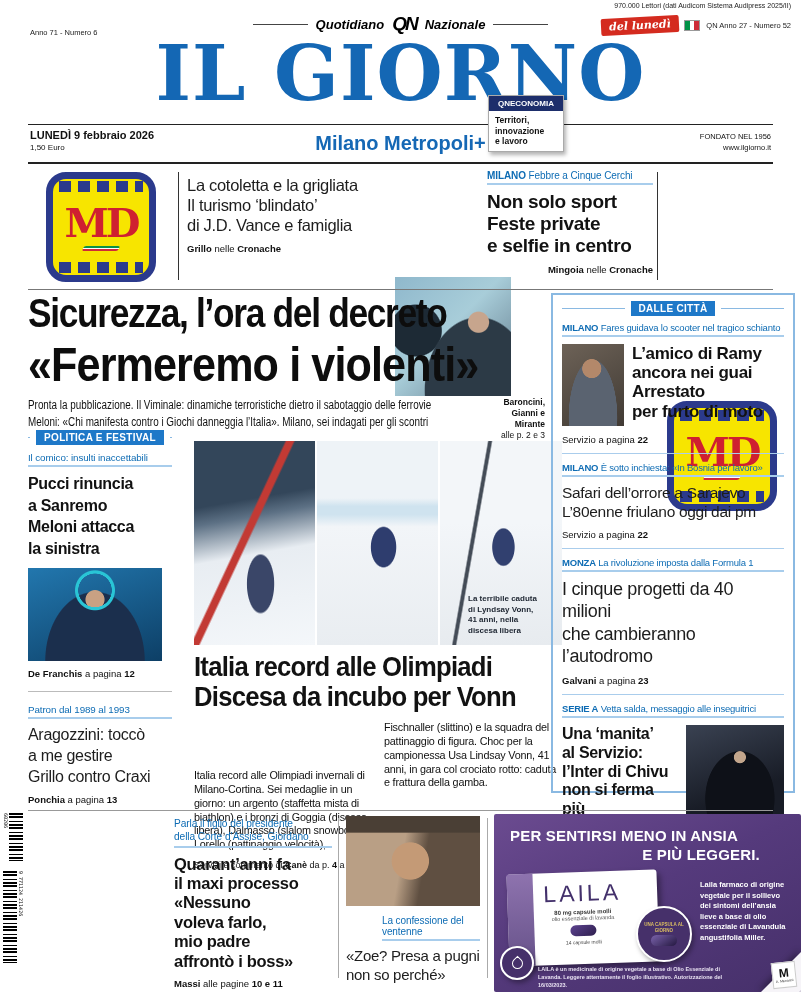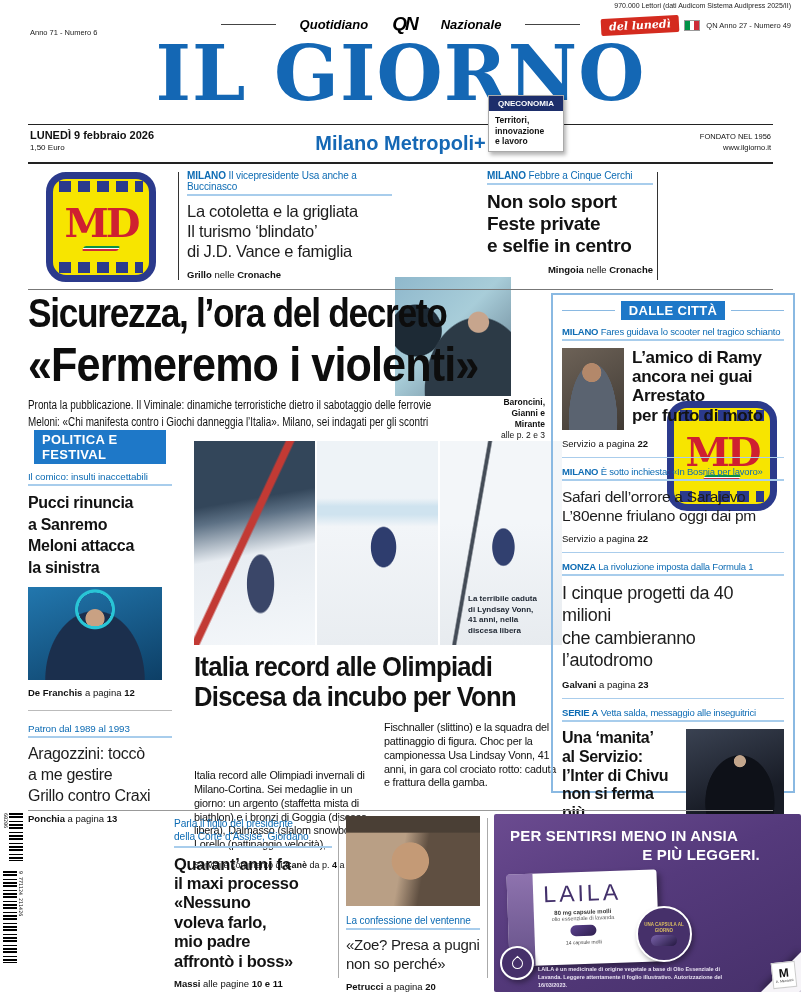--- a/index.html
+++ b/index.html
@@ -4,21 +4,21 @@
 <style>
   html,body{margin:0;padding:0;background:#e8e8e8;}
   .page{position:relative;width:801px;height:994px;background:#fff;margin:0 auto;
         font-family:"Liberation Sans",sans-serif;color:#111;overflow:hidden;}
   .abs{position:absolute;}
   .ml{white-space:pre-line;}
   .rule{height:1px;background:#444;}
   .vline{width:1px;background:#888;}
   
   .readers{font-size:7px;color:#222;}
-  .qnrow{display:flex;align-items:center;justify-content:center;gap:24px;}
+  .qnrow{display:flex;align-items:center;justify-content:center;gap:8px;}
   .qnlabel{font-size:13px;font-weight:700;font-style:italic;color:#000;}
   .qnlogo{font-size:19px;font-weight:700;font-style:italic;letter-spacing:-2px;color:#000;}
   .issue{font-size:7.5px;color:#222;}
   .rightgrp{display:flex;align-items:center;gap:6px;}
   .dellunedi{background:#d42b1f;color:#fff;font-family:"DejaVu Serif",serif;font-style:italic;
              font-weight:700;font-size:11px;padding:2px 8px;border-radius:2px;transform:rotate(-3deg);}
   .flag{width:14px;height:9px;border:0.5px solid #999;
         background:linear-gradient(90deg,#009246 0 33%,#fff 33% 66%,#ce2b37 66%);}
   
   .mast{width:100%;text-align:center;font-family:"DejaVu Serif",serif;font-weight:700;
@@ -51,21 +51,21 @@
   
   .h1a{font-size:41px;font-weight:700;letter-spacing:-1.5px;line-height:1;color:#0d0d0d;
        transform:scaleX(0.86);transform-origin:left top;white-space:nowrap;}
   .h1b{font-size:49px;font-weight:700;letter-spacing:-1px;line-height:1;color:#0d0d0d;
        transform:scaleX(0.88);transform-origin:left top;white-space:nowrap;}
   .deck{width:585px;font-size:12.5px;line-height:1.32;color:#111;
         transform:scaleX(0.79);transform-origin:left top;}
   .leadby{font-size:8.5px;line-height:1.3;text-align:right;}
   
   .rail{border:2px solid #8ab9e2;box-sizing:border-box;padding:6px 9px;}
-  .badge{background:#1e78c8;color:#fff;font-weight:700;font-size:13px;padding:2px 8px;letter-spacing:0.3px;}
+  .badge{background:#1e78c8;color:#fff;font-weight:700;font-size:10px;padding:2px 8px;letter-spacing:0.3px;}
   .badgerow{display:flex;align-items:center;gap:6px;}
   .badgerow .rule{flex:1;background:#8ab9e2;}
   .raildiv{border-top:1px solid #aacdec;margin:8px 0;}
   .railkick{font-size:9.5px;letter-spacing:-0.2px;}
   
   .ph{background:#ccc;position:relative;overflow:hidden;}
   .ph-vance{background:
      radial-gradient(circle at 72% 38%, #c7a58d 0 9%, transparent 10%),
      radial-gradient(ellipse at 72% 95%, #2c3a46 0 45%, transparent 46%),
      radial-gradient(circle at 18% 45%, #1d2a35 0 22%, transparent 23%),
@@ -139,21 +139,21 @@
     <div class="rule" style="width:55px;"></div>
     <span class="qnlabel">Quotidiano</span>
     <span class="qnlogo">QN</span>
     <span class="qnlabel">Nazionale</span>
     <div class="rule" style="width:55px;"></div>
   </div>
   <div class="abs issue" style="top:28px;left:30px;">Anno 71 - Numero 6</div>
   <div class="abs rightgrp" style="top:17px;right:10px;">
     <span class="dellunedi">del lunedì</span>
     <span class="flag"></span>
-    <span class="issue">QN Anno 27 - Numero 49</span>
+    <span class="issue">QN Anno 27 - Numero 52</span>
   </div>
 
   <div class="abs mast" style="top:36px;left:0;">IL GIORNO</div>
 
   <div class="abs strip" style="left:28px;top:124px;width:745px;height:37px;">
     <div class="abs" style="left:2px;top:4px;">
       <div class="stripdate">LUNEDÌ 9 febbraio 2026</div>
       <div class="stripprice">1,50 Euro</div>
     </div>
     <div class="abs striplocal" style="left:0;right:0;top:7px;text-align:center;">Milano Metropoli+</div>
@@ -169,23 +169,20 @@
 e lavoro</div>
   </div>
 
   <div class="abs md" style="left:46px;top:172px;">
     <span class="mdtxt">MD</span>
     <span class="mdflag"></span>
   </div>
   <div class="abs vline" style="left:178px;top:172px;height:108px;background:#333;"></div>
 
   <div class="abs" style="left:187px;top:170px;width:205px;">
-    <div class="kick">
-      <span class="kt">MILANO</span><span> Il vicepresidente Usa anche a Buccinasco</span>
-    </div>
     <div class="hl-light ml" style="font-size:16.5px;line-height:1.2;margin-top:6px;letter-spacing:-0.3px;">La cotoletta e la grigliata
 Il turismo ‘blindato’
 di J.D. Vance e famiglia</div>
     <div class="ref" style="margin-top:8px;">
       <span class="rb">Grillo</span><span> nelle </span><span class="rb">Cronache</span>
     </div>
   </div>
 
   <div class="abs ph ph-vance" style="left:395px;top:167px;width:116px;height:119px;"></div>
 
@@ -353,21 +350,21 @@
 mio padre
 affrontò i boss»</div>
     <div class="ref" style="margin-top:7px;">
       <span class="rb">Massi</span><span> alle pagine </span><span class="rb">10 e 11</span>
     </div>
   </div>
   <div class="abs vline" style="left:338px;top:818px;height:160px;background:#aaa;"></div>
 
   <div class="abs" style="left:346px;top:816px;width:134px;">
     <div class="ph ph-selfie2" style="width:134px;height:90px;"></div>
-    <div class="kick" style="margin-top:9px;font-size:10px;">La confessione del ventenne</div>
+    <div class="kick" style="margin-top:9px;font-size:10px;margin-left:36px;">La confessione del ventenne</div>
     <div class="hl-light ml" style="font-size:15px;line-height:1.25;margin-top:6px;letter-spacing:-0.3px;">«Zoe? Presa a pugni
 non so perché»</div>
     <div class="ref" style="margin-top:7px;">
       <span class="rb">Petrucci</span><span> a pagina </span><span class="rb">20</span>
     </div>
   </div>
   <div class="abs vline" style="left:487px;top:818px;height:160px;background:#aaa;"></div>
 
   <div class="abs ad" style="left:494px;top:814px;width:307px;height:178px;">
     <div class="adtitle abs" style="left:16px;top:32px;width:250px;text-align:right;">E PIÙ LEGGERI.</div>
@@ -383,20 +380,21 @@
 
     <div class="adcircle abs" style="left:142px;top:92px;width:52px;height:52px;">
       <div class="adcircletxt">UNA CAPSULA AL GIORNO</div>
       <div class="adcapsule" style="margin-top:2px;background:linear-gradient(145deg,#7a62ab,#241840);"></div>
     </div>
 
     <div class="adcircle abs" style="left:6px;top:132px;width:30px;height:30px;">
       <span class="droplet"></span>
     </div>
 
+    <div class="adbody abs" style="left:206px;top:66px;width:92px;">Laila farmaco di origine vegetale per il sollievo dei sintomi dell’ansia lieve a base di olio essenziale di Lavandula angustifolia Miller.</div>
     <div class="addisc abs" style="left:44px;top:152px;width:190px;">LAILA è un medicinale di origine vegetale a base di Olio Essenziale di Lavanda. Leggere attentamente il foglio illustrativo. Autorizzazione del 16/03/2023.</div>
 
     <div class="adcurl"></div>
     <div class="adm">
       <span class="admM">M</span>
       <span class="admlbl">A. Menarini</span>
     </div>
   </div>
 
 </div>

